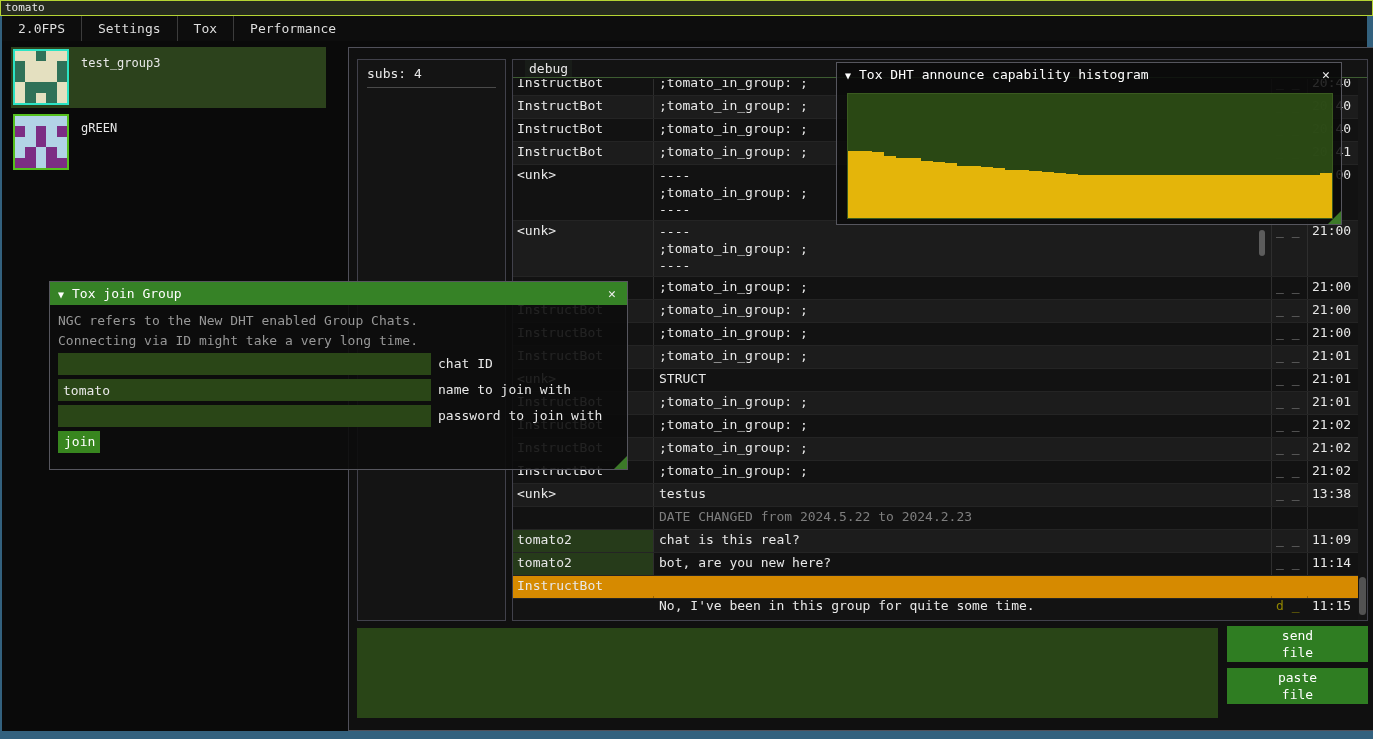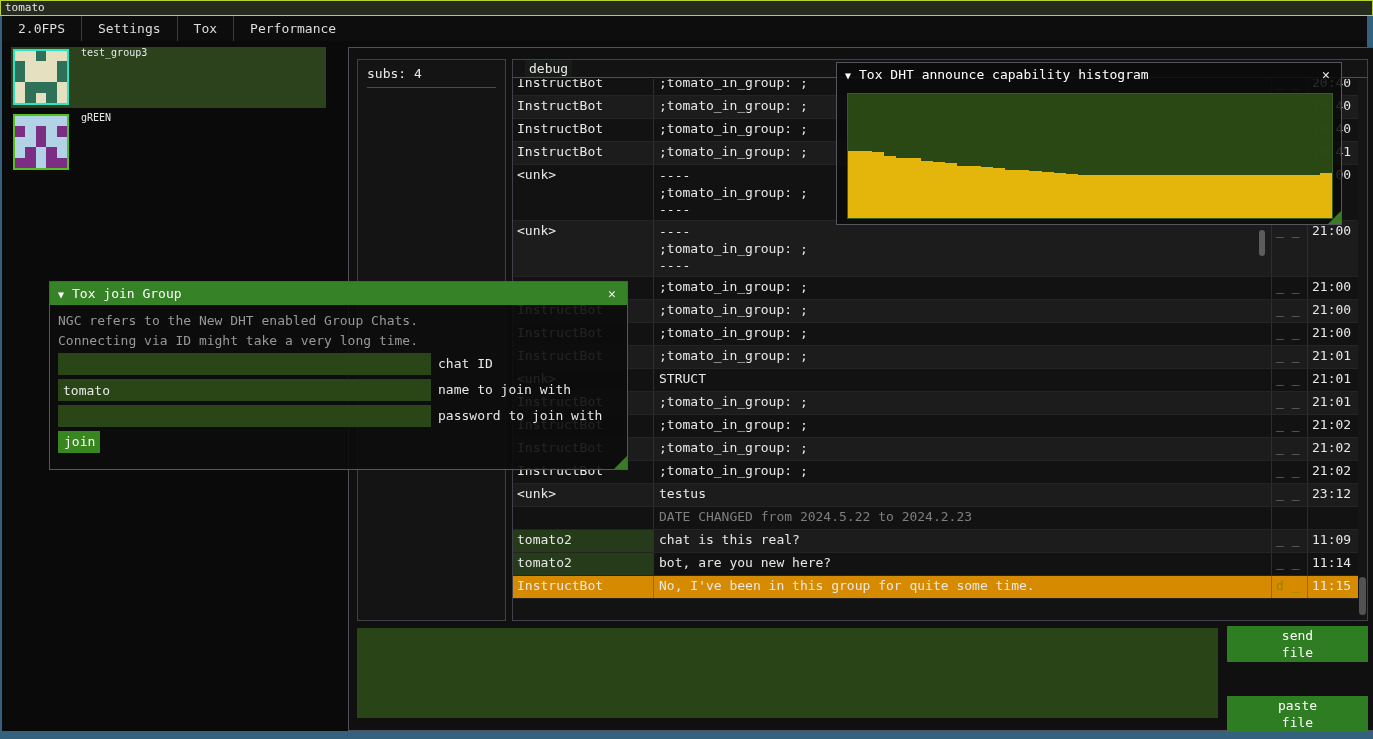--- a/index.html
+++ b/index.html
@@ -24,21 +24,21 @@
     position:absolute; left:2px; top:16px; width:1365px; height:25px;
     background:#0d0d0d; display:flex; align-items:stretch;
   }
   .menu-item { padding:0 16px; line-height:25px; color:#dedede; }
   .menu-item.sep { border-right:1px solid #3c3c3c; }
   
   .group-row { position:absolute; left:11px; width:315px; height:61px; }
   .group-row.selected { background:#2c421c; }
   .group-avatar { position:absolute; left:2px; top:2px; width:56px; height:56px;
     display:grid; grid-template-columns:repeat(5,1fr); grid-template-rows:repeat(5,1fr); }
-  .group-name { position:absolute; left:70px; top:0; font-size:10px; }
+  .group-name { position:absolute; left:70px; top:9px; font-size:12px; }
   
   .main-win {
     position:absolute; left:348px; top:47px; width:1027px; height:684px;
     background:#101010; border:1px solid #50505a;
   }
   .subs-panel {
     position:absolute; left:8px; top:11px; width:149px; height:562px;
     background:#141414; border:1px solid #41414b; padding:6px 9px;
   }
   .subs-sep { height:1px; background:#4a4a4a; margin:6px 0 5px 0; }
@@ -56,38 +56,38 @@
   .row:nth-child(odd)  { background:#121212; }
   .row:nth-child(even) { background:#1c1c1c; }
   .c-name { width:140px; padding:2px 0 0 4px; overflow:hidden; }
   .c-msg  { width:618px; padding:2px 0 0 5px; border-left:1px solid #2e2e2e; position:relative; }
   .c-flags{ width:36px;  padding:2px 0 0 4px; border-left:1px solid #2e2e2e; color:#8a8a8a; }
   .c-time { width:51px;  padding:2px 0 0 4px; border-left:1px solid #2e2e2e; }
   .row.multi .c-msg div { line-height:17px; }
   .row.date .c-msg { color:#7f7f7f; }
   .row.self .c-name { background:#263b1a; }
   .row.sel, .row.sel:nth-child(odd), .row.sel:nth-child(even) { background:#d68a00; }
-  .row.sel .c-msg, .row.sel .c-flags, .row.sel .c-time { border-left-color:rgba(0,0,0,0.25); }
+  .row.sel .c-msg, .row.sel .c-flags, .row.sel .c-time { border-left-color:rgba(0,0,0,0.25);margin-top:20px; }
   .row.sel .c-flags { color:#8f8400; }
   .mini-scroll { position:absolute; right:6px; top:9px; width:6px; height:26px;
     background:#5c5c5c; border-radius:3px; }
   .vscroll { position:absolute; right:0; top:19px; width:9px; bottom:0; background:#151515; }
   .vscroll .thumb { position:absolute; left:1px; width:7px; top:498px; height:38px;
     background:#525252; border-radius:4px; }
   .msg-input {
     position:absolute; left:8px; top:580px; width:861px; height:90px;
     background:#294517; border:none; outline:none; resize:none;
     color:#e8e8e8; font-family:"DejaVu Sans Mono", monospace; font-size:13px; padding:4px;
   }
   .file-btn {
     position:absolute; left:878px; width:141px; height:36px; background:#2f7d22;
     color:#fff; text-align:center; line-height:17px; padding-top:1px; cursor:default;
   }
   .file-btn.send  { top:578px; }
-  .file-btn.paste { top:620px;margin-top:28px; }
+  .file-btn.paste { top:620px; }
   
   .float-win { position:absolute; border:1px solid #56565e; }
   .win-title { height:23px; line-height:23px; padding-left:8px; color:#fff; position:relative; }
   .win-close { position:absolute; right:6px; top:0; width:18px; text-align:center; color:#eee; }
   .collapse-arrow { font-size:10px; margin-right:8px; }
   .grip { position:absolute; right:0; bottom:0; width:0; height:0;
     border-left:13px solid transparent; border-bottom:13px solid #3c7a28; }
   
   #join-win { left:49px; top:281px; width:579px; height:189px; background:rgba(12,12,12,0.9); }
   #join-win .win-title { background:#368226; }
@@ -296,21 +296,21 @@
           <div class="row">
             <div class="c-name">InstructBot</div>
             <div class="c-msg">;tomato_in_group: ;</div>
             <div class="c-flags">_ _</div>
             <div class="c-time">21:02</div>
           </div>
           <div class="row">
             <div class="c-name">&lt;unk&gt;</div>
             <div class="c-msg">testus</div>
             <div class="c-flags">_ _</div>
-            <div class="c-time">23:12</div>
+            <div class="c-time">13:38</div>
           </div>
           <div class="row date">
             <div class="c-name"></div>
             <div class="c-msg">DATE CHANGED from 2024.5.22 to 2024.2.23</div>
             <div class="c-flags"></div>
             <div class="c-time"></div>
           </div>
           <div class="row self">
             <div class="c-name">tomato2</div>
             <div class="c-msg">chat is this real?</div>

